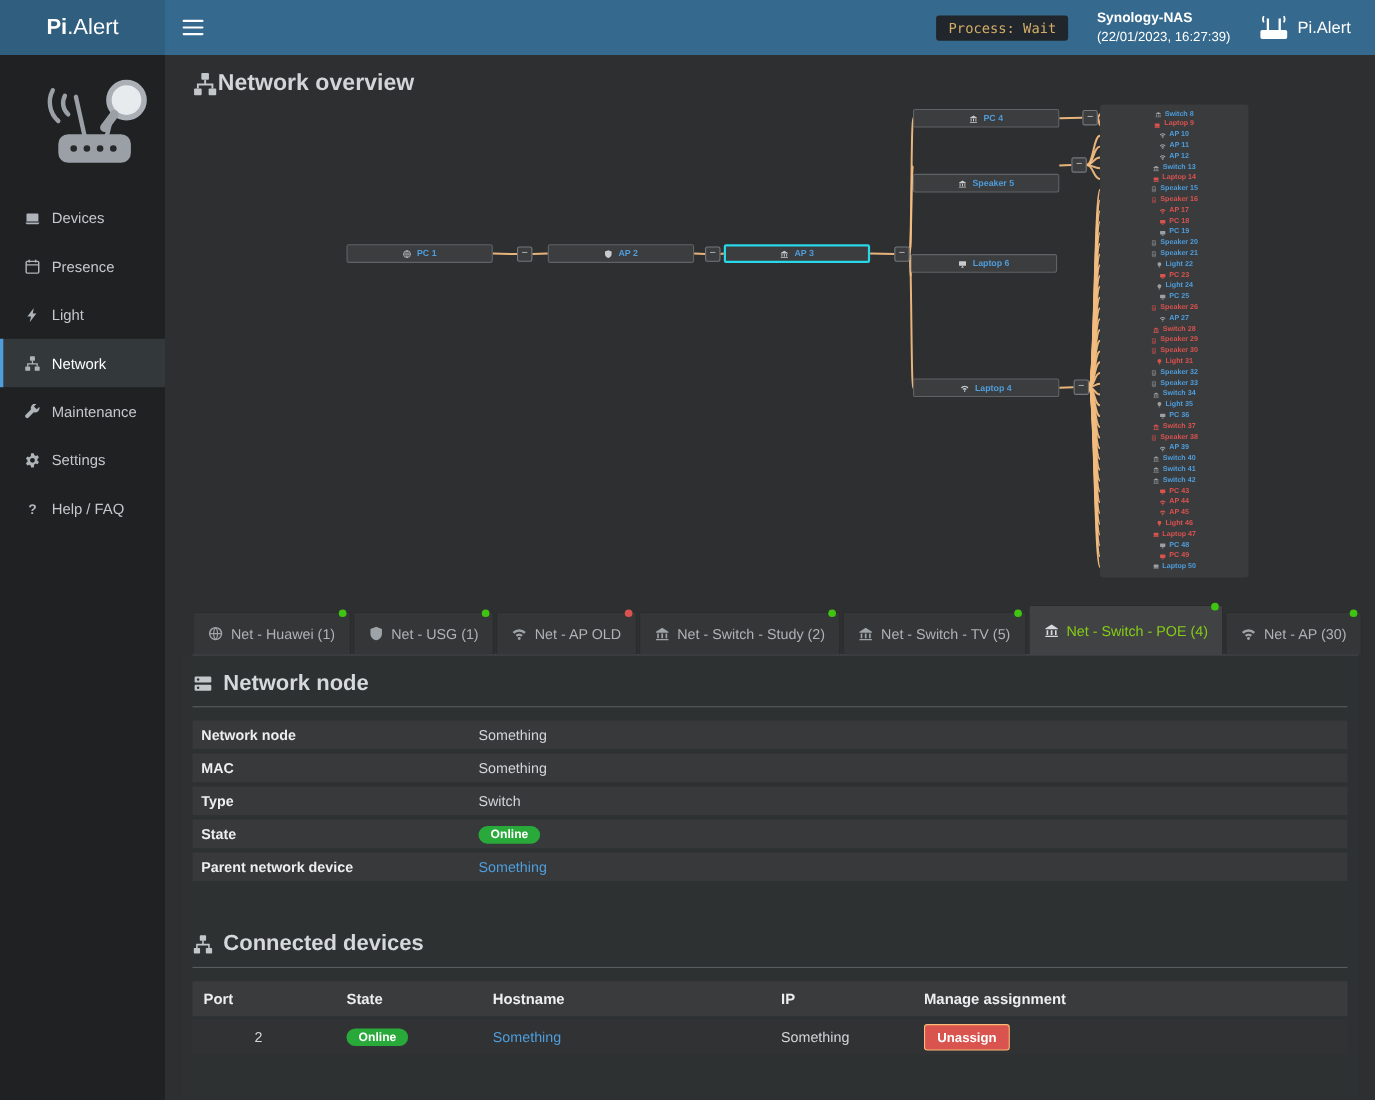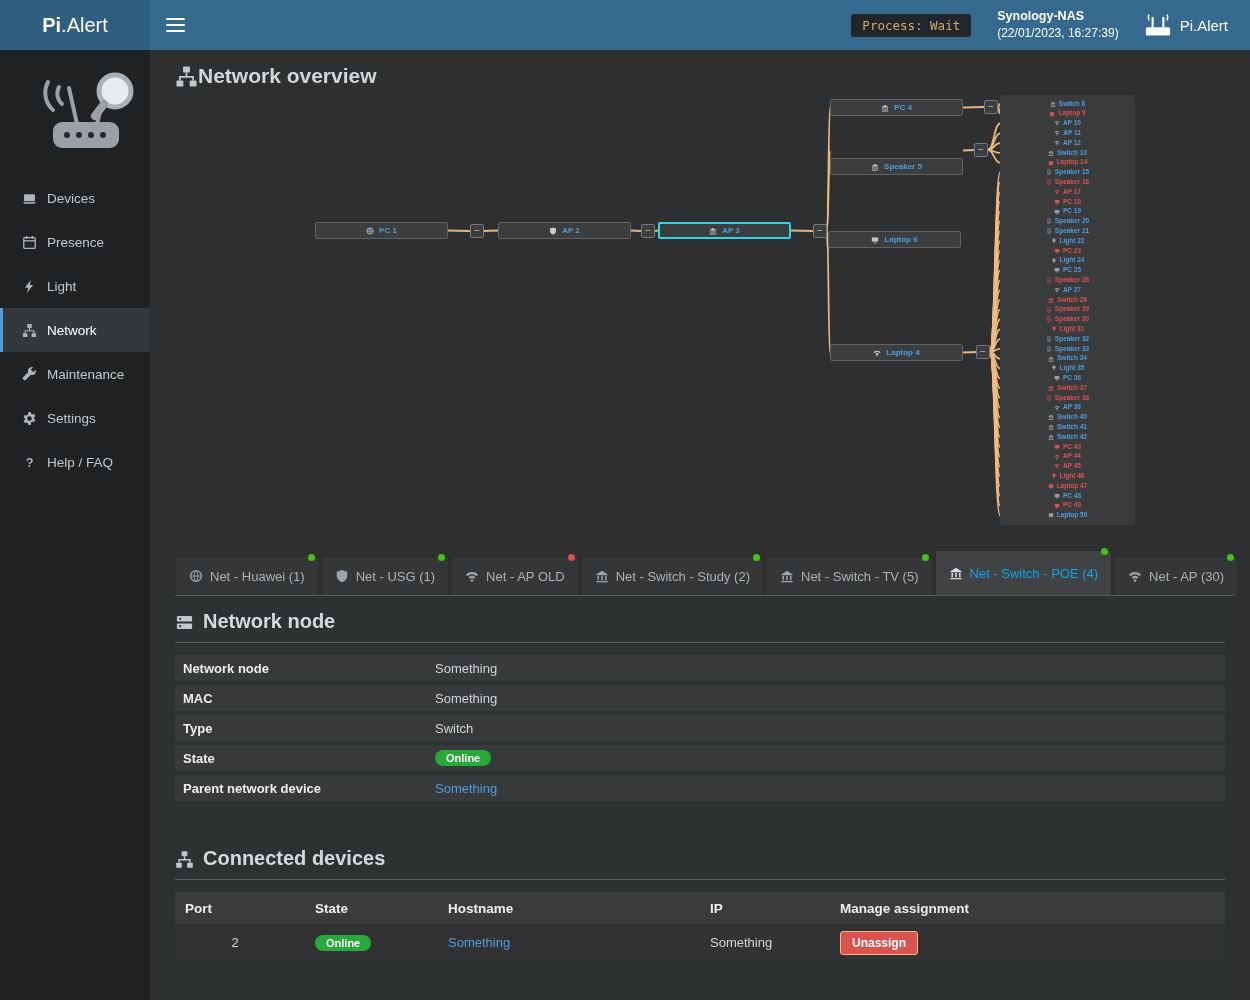--- a/index.html
+++ b/index.html
@@ -57,21 +57,21 @@
   .dev-entry.ok{color:var(--accent)}
   .dev-entry.down{color:var(--alert)}
   .dev-entry.down .ic{color:var(--alert)}
 
   
   .tabs{display:flex;align-items:flex-end;margin:12px 15px 0 25px;height:44px;border-bottom:1px solid #55585a}
   .tab{position:relative;display:flex;align-items:center;gap:7px;height:39px;padding:0 13px;
     background:#343637;border:1px solid #292b2c;border-bottom:none;margin-right:2px;color:#aeb2b5;
     font-size:13px;cursor:pointer;border-radius:2px 2px 0 0;white-space:nowrap}
   .tab .ic{width:14px;height:14px;color:#9ea3a7;flex:none}
-  .tab.active{height:45px;background:#404244;color:#0ea5e9}
+  .tab.active{height:45px;background:#404244;color:#84cc16}
   .tab.active .ic{color:#d7dadc}
   .dot{position:absolute;top:-3px;right:3px;width:7px;height:7px;border-radius:50%}
   .dot.green{background:var(--dotgreen)}
   .dot.red{background:var(--alert)}
 
   
   .pane{margin:0 14px;background:#2e3132;padding:12px 11px 0;height:404px}
   .section-title{display:flex;align-items:center;gap:9px;color:#d6d9db;font-size:20px;font-weight:700;height:26px}
   .section-title .tic .ic{width:19px;height:19px;color:#c3c7ca}
   .pane hr{border:none;border-top:1px solid #595c5e;margin:8px 0 12px}

